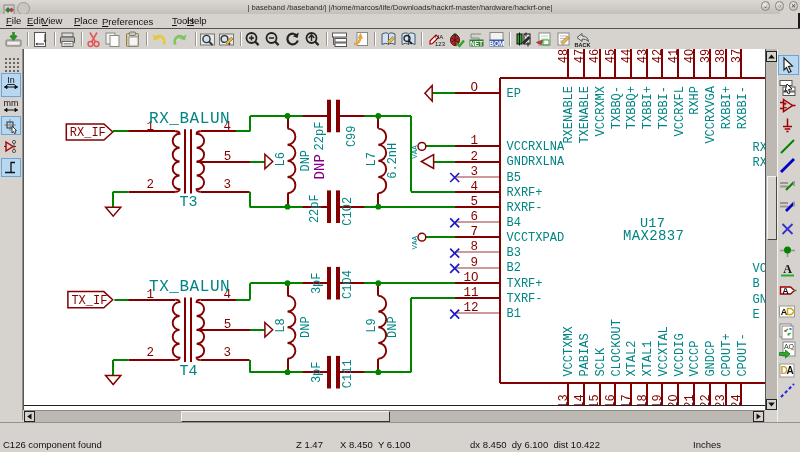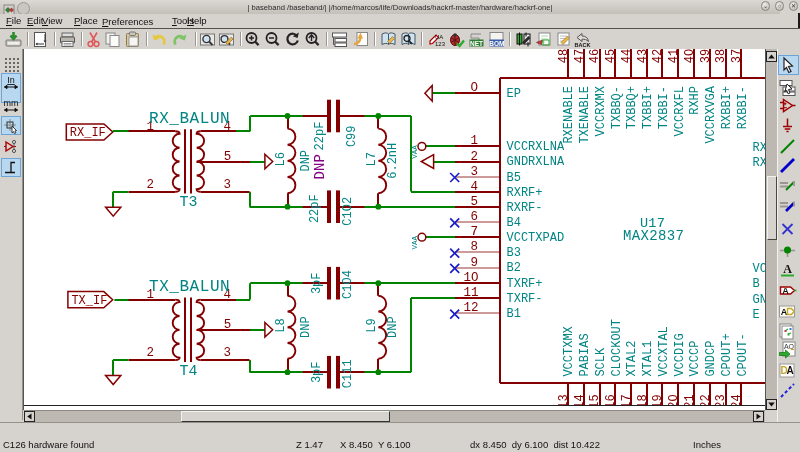--- a/index.html
+++ b/index.html
@@ -187,21 +187,21 @@
         <circle cx="11" cy="3" r="0.9" fill="#333"></circle>
         <circle cx="11" cy="7" r="0.9" fill="#333"></circle>
         <circle cx="11" cy="11" r="0.9" fill="#333"></circle>
         <circle cx="11" cy="15" r="0.9" fill="#333"></circle>
         <circle cx="15" cy="3" r="0.9" fill="#333"></circle>
         <circle cx="15" cy="7" r="0.9" fill="#333"></circle>
         <circle cx="15" cy="11" r="0.9" fill="#333"></circle>
         <circle cx="15" cy="15" r="0.9" fill="#333"></circle>
       </g>
     </svg></div>
-<div style="position:absolute;left:1px;top:73px;width:20px;height:30px;background:#b8d7f0;border:1px solid #6aa4d8;box-sizing:border-box"><svg width="18" height="17" viewBox="0 0 18 17">
+<div style="position:absolute;left:1px;top:73px;width:20px;height:24px;background:#b8d7f0;border:1px solid #6aa4d8;box-sizing:border-box"><svg width="18" height="17" viewBox="0 0 18 17">
       <text x="9" y="9" font-size="9" text-anchor="middle" font-family="Liberation Sans" fill="#111" text-decoration="underline">In</text>
       <path d="M2.5 13 h13 M2.5 13 l2.5-1.6 v3.2 Z M15.5 13 l-2.5-1.6 v3.2 Z" stroke="#111" fill="#111" stroke-width="1"></path>
     </svg></div>
 <div style="position:absolute;left:1px;top:96px;width:20px;height:19px;border:1px solid transparent;box-sizing:border-box"><svg width="18" height="17" viewBox="0 0 18 17">
       <text x="9" y="9" font-size="9" text-anchor="middle" font-family="Liberation Sans" fill="#111">mm</text>
       <path d="M2.5 13 h13 M2.5 13 l2.5-1.6 v3.2 Z M15.5 13 l-2.5-1.6 v3.2 Z" stroke="#111" fill="#111" stroke-width="1"></path>
     </svg></div>
 <div style="position:absolute;left:1px;top:116px;width:20px;height:19px;background:#b8d7f0;border:1px solid #6aa4d8;box-sizing:border-box"><svg width="18" height="17" viewBox="0 0 18 17">
       <path d="M8 2 v12 M2 8 h12" stroke="#888"></path>
       <rect x="5" y="5" width="6" height="6" fill="none" stroke="#333"></rect>
@@ -570,17 +570,17 @@
 <div style="position:absolute;left:778px;top:360.5px;width:21px;height:20px;box-sizing:border-box"><svg width="19" height="19" viewBox="0 0 19 19">
       <rect x="2" y="3" width="14" height="13" fill="#fff" stroke="#999"></rect>
       <text x="6" y="13" font-size="10" font-weight="bold" text-anchor="middle" font-family="Liberation Sans" fill="#c8a62c">D</text>
       <text x="12" y="13" font-size="10" font-weight="bold" text-anchor="middle" font-family="Liberation Sans" fill="#111">A</text>
     </svg></div>
 <div style="position:absolute;left:778px;top:381px;width:21px;height:20px;box-sizing:border-box"><svg width="19" height="19" viewBox="0 0 19 19">
       <path d="M3 16 L16 3" stroke="#2222e0" stroke-width="2" stroke-dasharray="3.2 2.4"></path>
     </svg></div>
 
 <div class="abs" style="left:0;top:422px;width:800px;height:30px;background:#d6d3ce;border-top:1px solid #94908a;font-size:9.5px;color:#111">
- <span class="abs" style="left:3px;top:16px">C126 hardware found</span>
+ <span class="abs" style="left:3px;top:16px">C126 component found</span>
  <span class="abs" style="left:296px;top:16px">Z 1.47</span>
  <span class="abs" style="left:340px;top:16px">X 8.450&nbsp;&nbsp;Y 6.100</span>
  <span class="abs" style="left:470px;top:16px">dx 8.450&nbsp;&nbsp;dy 6.100&nbsp;&nbsp;dist 10.422</span>
  <span class="abs" style="left:693px;top:16px">Inches</span>
 </div>
 </body></html>

